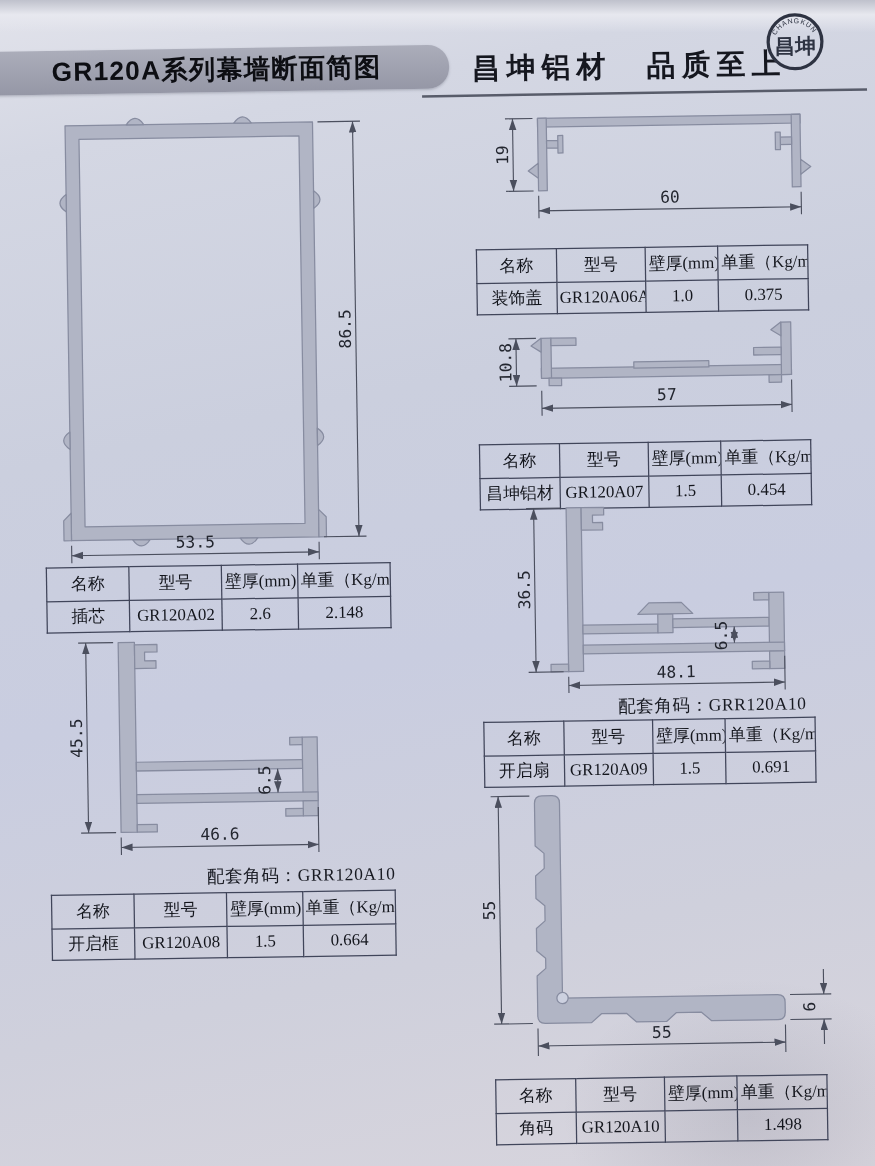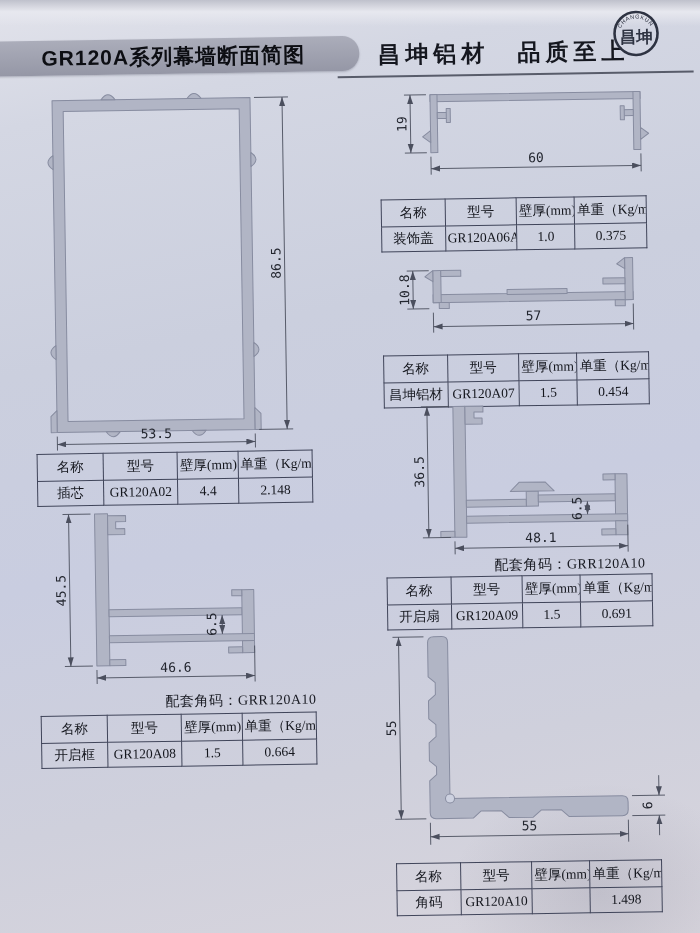--- a/index.html
+++ b/index.html
@@ -95,21 +95,21 @@
     <tbody>
         <tr>
       <th>名称</th>
       <th>型号</th>
       <th>壁厚(mm)</th>
       <th>单重（Kg/m）</th>
     </tr>
     <tr>
       <td>插芯</td>
       <td>GR120A02</td>
-      <td>4.4</td>
+      <td>2.6</td>
       <td>2.148</td>
     </tr>
   </tbody>
     </table>
 
   <svg style="position:absolute;left:24px;top:500px" width="306" height="182" viewBox="0 0 306 182">
     <defs>
         <marker id="ar5" markerWidth="11" markerHeight="8" refX="9" refY="3" orient="auto-start-reverse" markerUnits="userSpaceOnUse">
           <path d="M0,0L9,3L0,6Z" fill="#4b4f5e"></path>
         </marker>

